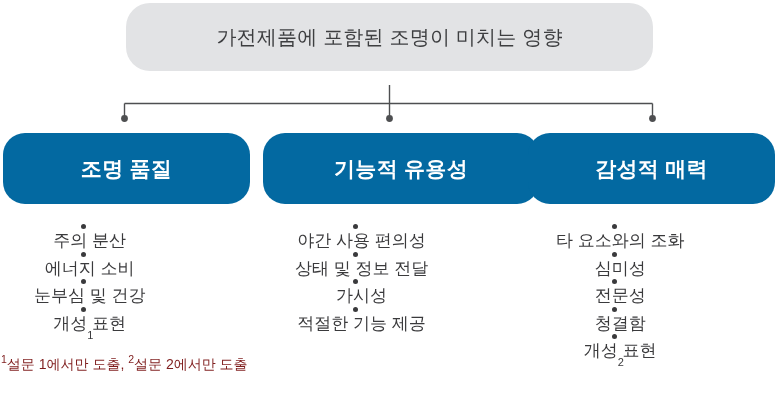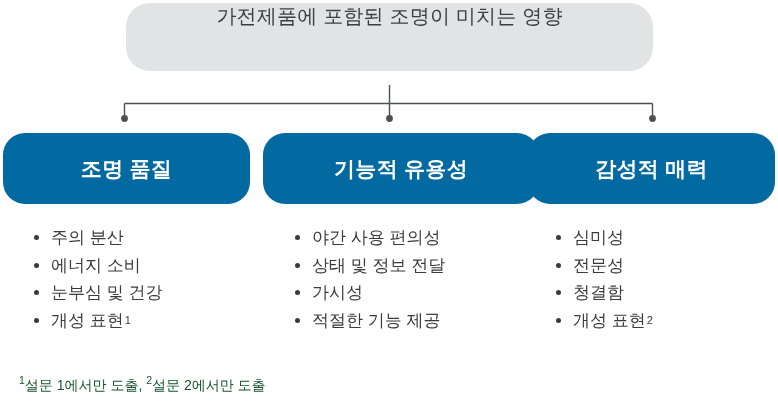--- a/index.html
+++ b/index.html
@@ -10,21 +10,21 @@
     background: #ffffff;
     font-family: "Liberation Sans", sans-serif;
     overflow: hidden;
   }
   .root-box {
     position: absolute;
     left: 126px; top: 3px;
     width: 527px; height: 68px;
     background: #e2e3e5;
     border-radius: 24px;
-    display: flex; justify-content: center;
+    display: flex; align-items: center; justify-content: center;
     font-size: 20px;
     color: #3d3e40;
     letter-spacing: 0.2px;
   }
   .connector-svg {
     position: absolute;
     left: 0; top: 0;
     width: 778px; height: 402px;
     pointer-events: none;
   }
@@ -45,41 +45,41 @@
   .list { position: absolute; top: 224px; }
   .list-1 { left: 34px; }
   .list-2 { left: 295px; }
   .list-3 { left: 556px; }
   .list-row {
     display: flex; align-items: center;
     height: 27.5px;
     font-size: 17px;
     color: #3a3a3c;
     white-space: nowrap;
+    flex-direction: column;
   }
   .bullet {
     width: 5px; height: 5px;
     border-radius: 50%;
     background: #3a3a3c;
     margin-right: 12px;
     flex: none;
   }
   .list-row sup {
     font-size: 11px;
     line-height: 0;
     vertical-align: super;
     margin-left: 1px;
   }
   .footnote {
     position: absolute;
-    left: 1px; top: 377px;
+    left: 1px; top: 356px;
     font-size: 14px;
-    color: #14532d;
+    color: #7f1d1d;
     white-space: nowrap;
-    margin-left: 18px;
   }
   .footnote sup { font-size: 10.5px; line-height: 0; }
 </style>
 </head>
 <body>
 
 <div class="canvas">
 
   <div class="root-box">
     <span>가전제품에 포함된 조명이 미치는 영향</span>
@@ -145,20 +145,24 @@
     </div>
     <div class="list-row">
       <span class="bullet"></span>
       <span>적절한 기능 제공</span>
     </div>
   </div>
 
   <div class="list list-3">
     <div class="list-row">
       <span class="bullet"></span>
+      <span>타 요소와의 조화</span>
+    </div>
+    <div class="list-row">
+      <span class="bullet"></span>
       <span>심미성</span>
     </div>
     <div class="list-row">
       <span class="bullet"></span>
       <span>전문성</span>
     </div>
     <div class="list-row">
       <span class="bullet"></span>
       <span>청결함</span>
     </div>

